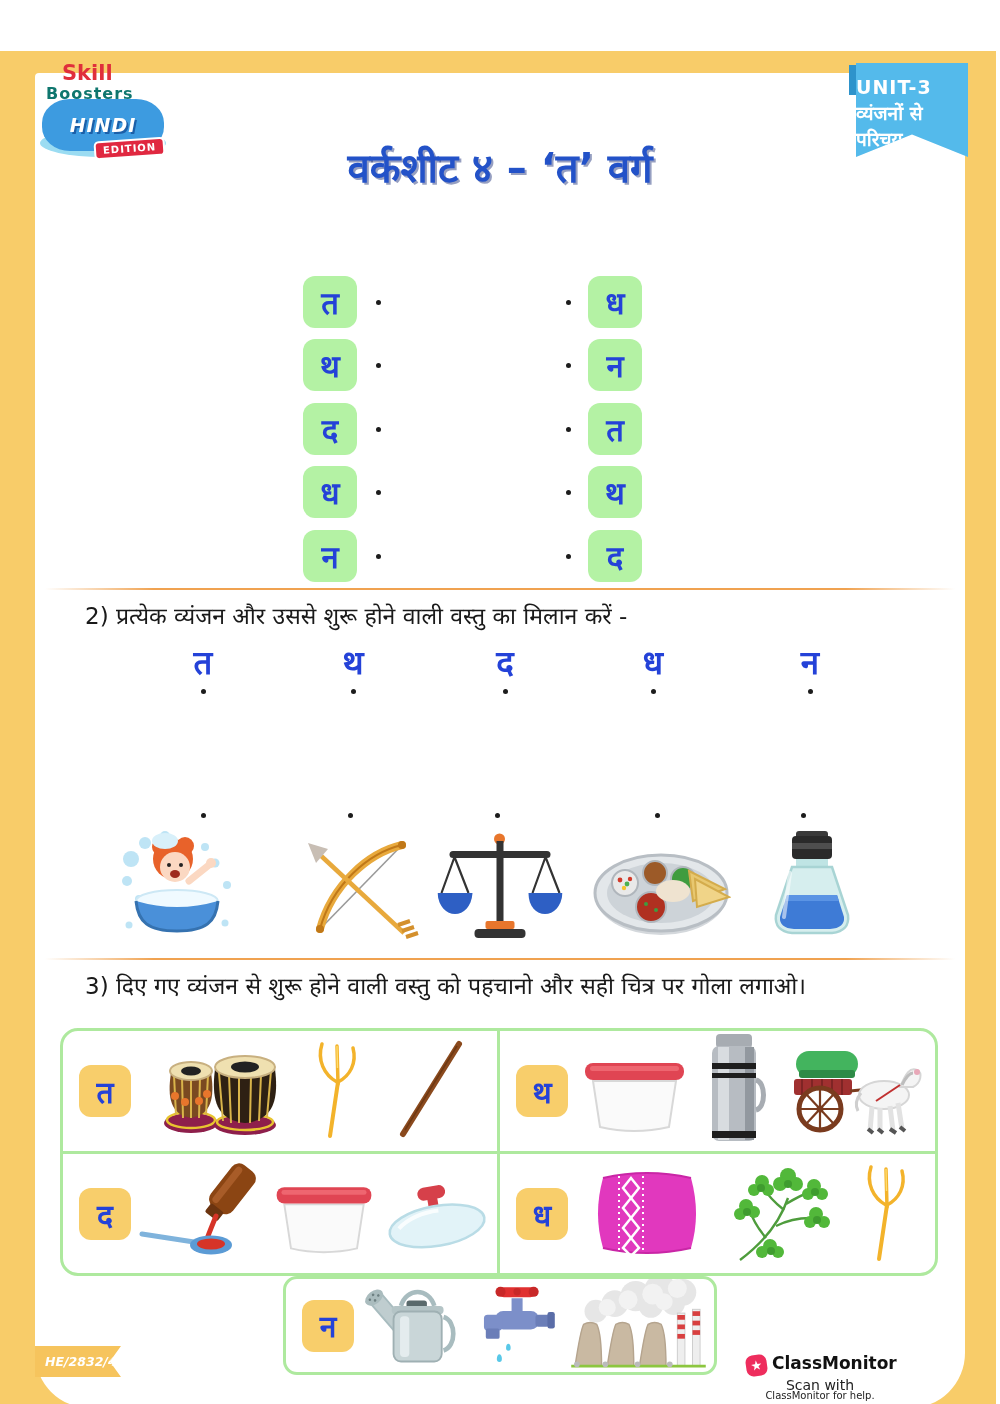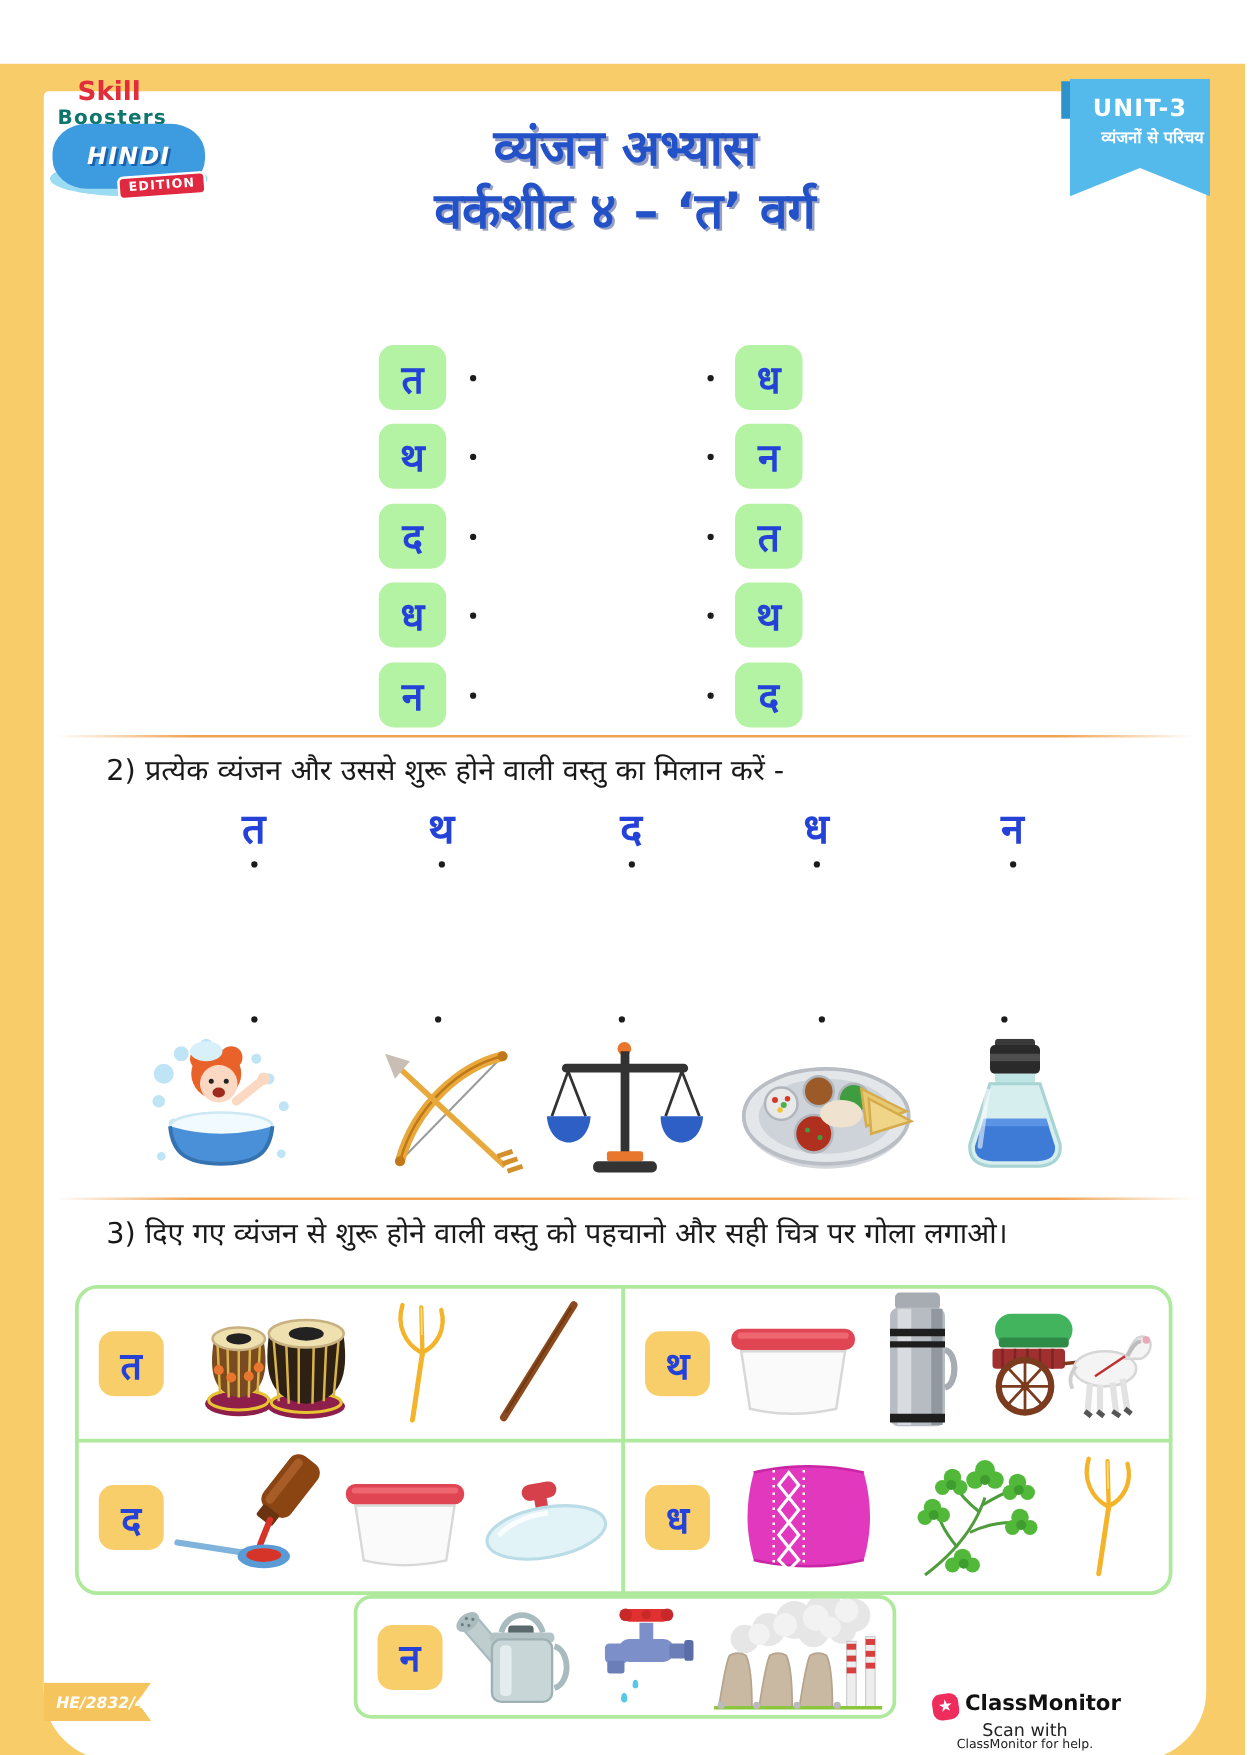--- a/index.html
+++ b/index.html
@@ -21,23 +21,23 @@
   .logo-edition  { position:absolute; left:94px; top:96px; background:#E02840; border:2px solid #fff; border-radius:5px;
                    color:#fff; font-weight:bold; font-size:10px; padding:2px 7px; transform:rotate(-4deg); letter-spacing:1px; }
 
   .title-l1 { position:absolute; left:0; width:1000px; top:46px;  text-align:center; font-size:40px; font-weight:bold;
               color:#2352C8; text-shadow:2px 2px 0 rgba(22,42,118,.45); }
   .title-l2 { position:absolute; left:0; width:1000px; top:96px;  text-align:center; font-size:40px; font-weight:bold;
               color:#2352C8; text-shadow:2px 2px 0 rgba(22,42,118,.45); }
 
   .ribbon-fold { position:absolute; left:849px; top:22px; width:12px; height:30px; background:#2E93CB; }
   .ribbon { position:absolute; left:856px; top:20px; width:112px; height:94px; background:#54BAEB;
-            clip-path:polygon(0 0,100% 0,100% 100%,50% 76%,0 100%); text-align:center; }
+            clip-path:polygon(0 0,100% 0,100% 100%,50% 76%,0 100%); text-align:left; }
   .ribbon .l1 { margin-top:13px; color:#fff; font-weight:bold; font-size:19px; letter-spacing:1px; }
-  .ribbon .l2 { color:#fff; font-weight:bold; font-size:13px; margin-top:2px;padding-left:20px; }
+  .ribbon .l2 { color:#fff; font-weight:bold; font-size:19px; margin-top:2px; }
 
   
   .heading { position:absolute; left:85px; font-size:23px; color:#191919; }
   .divider { position:absolute; left:45px; width:910px; height:2px;
              background:linear-gradient(90deg, rgba(240,162,80,0), #F0A250 12%, #F0A250 88%, rgba(240,162,80,0)); }
 
   
   .gbox { position:absolute; width:54px; height:52px; background:#B4F2A4; border-radius:12px;
           display:flex; align-items:center; justify-content:center;
           font-size:31px; font-weight:bold; color:#2442D8; }
@@ -78,21 +78,20 @@
   <div class="card"></div>
 
   <div class="logo-shadow"></div>
   <div class="logo-skill">Skill</div>
   <div class="logo-boosters">Boosters</div>
   <div class="logo-blob">
       <span>HINDI</span>
     </div>
   <div class="logo-edition">EDITION</div>
 
-  <div class="title-l1">व्यंजन अभ्यास</div>
   <div class="title-l2">वर्कशीट ४ – ‘त’ वर्ग</div>
 
   <div class="ribbon-fold"></div>
   <div class="ribbon">
     <div class="l1">UNIT-3</div>
     <div class="l2">व्यंजनों से परिचय</div>
   </div>
 
 
   <div class="gbox" style="left:303px; top:233px;">त</div>

